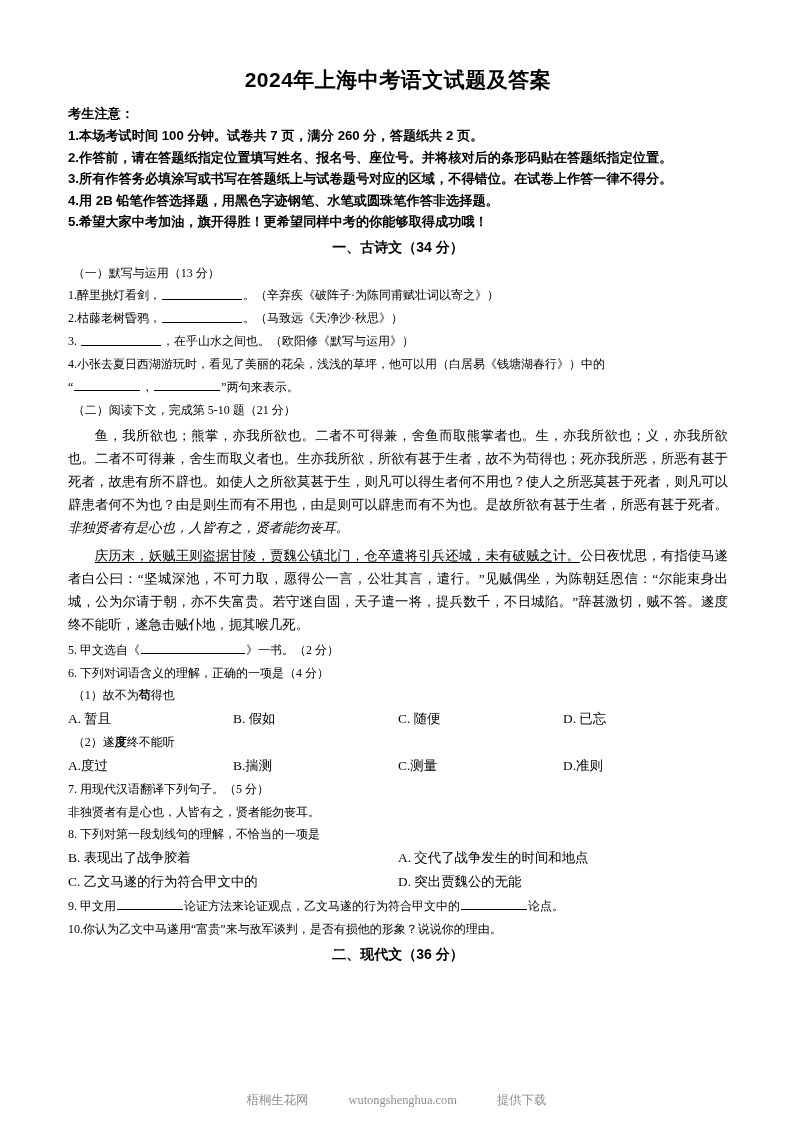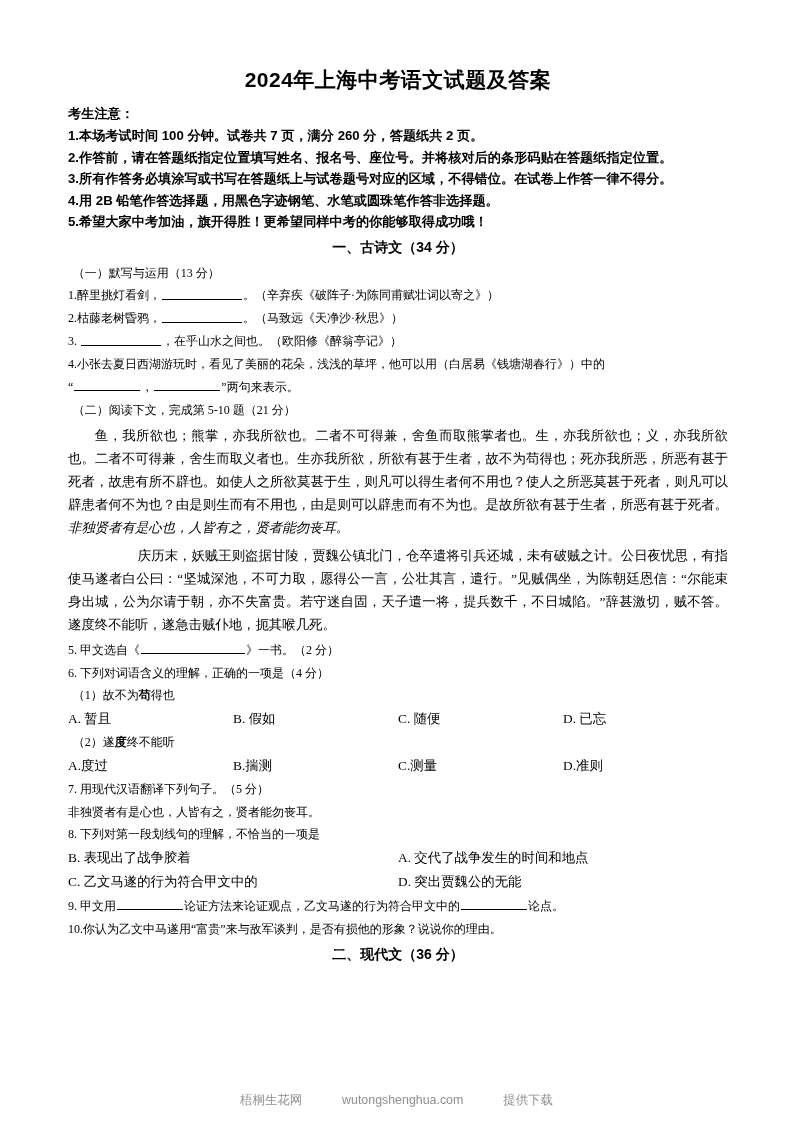--- a/index.html
+++ b/index.html
@@ -86,22 +86,22 @@
     text-indent: 2em;
   }
 
   em.ital {
     font-style: italic;
   }
   span.bold {
     font-weight: bold;
   }
   span.underline {
+    text-decoration: underline;
     text-underline-offset: 2px;
-    margin-left: 43px;
   }
 
   
   .blank {
     display: inline-block;
     border-bottom: 1px solid #000;
     vertical-align: baseline;
     height: 0.95em;
     margin: 0 1px;
   }
@@ -134,21 +134,21 @@
 
   
   .footer {
     position: absolute;
     left: 0;
     top: 1092px;
     width: 793px;
     text-align: center;
     color: #8e8e8e;
     font-size: 12.4px;
-    font-family: Liberation Sans, sans-serif;
+    font-family: Liberation Serif, serif;
   }
   .footer span {
     display: inline-block;
   }
   .footer .gap {
     display: inline-block;
     width: 40px;
   }
 </style>
 </head>
@@ -169,21 +169,21 @@
     </div>
 
     <h2 class="section-heading">一、古诗文（34 分）</h2>
 
     <p class="line sub-head">（一）默写与运用（13 分）</p>
 
     <p class="line"><span>1.醉里挑灯看剑，</span><span class="blank blank-lg"></span><span>。（辛弃疾《破阵子·为陈同甫赋壮词以寄之》）</span></p>
 
     <p class="line"><span>2.枯藤老树昏鸦，</span><span class="blank blank-lg"></span><span>。（马致远《天净沙·秋思》）</span></p>
 
-    <p class="line"><span>3.</span>&nbsp;<span class="blank blank-lg"></span><span>，在乎山水之间也。（欧阳修《醉翁亭记》）</span></p>
+    <p class="line"><span>3.</span>&nbsp;<span class="blank blank-lg"></span><span>，在乎山水之间也。（欧阳修《默写与运用》）</span></p>
 
     <p class="line">4.小张去夏日西湖游玩时，看见了美丽的花朵，浅浅的草坪，他可以用（白居易《钱塘湖春行》）中的</p>
     <p class="line"><span>“</span><span class="blank blank-md"></span><span>，</span><span class="blank blank-md"></span><span>”两句来表示。</span></p>
 
     <p class="line sub-head">（二）阅读下文，完成第 5-10 题（21 分）</p>
 
     <p class="para"><span>鱼，我所欲也；熊掌，亦我所欲也。二者不可得兼，舍鱼而取熊掌者也。生，亦我所欲也；义，亦我所欲也。二者不可得兼，舍生而取义者也。生亦我所欲，所欲有甚于生者，故不为苟得也；死亦我所恶，所恶有甚于死者，故患有所不辟也。如使人之所欲莫甚于生，则凡可以得生者何不用也？使人之所恶莫甚于死者，则凡可以辟患者何不为也？由是则生而有不用也，由是则可以辟患而有不为也。是故所欲有甚于生者，所恶有甚于死者。</span><em class="ital">非独贤者有是心也，人皆有之，贤者能勿丧耳。</em></p>
 
     <p class="para"><span class="underline">庆历末，妖贼王则盗据甘陵，贾魏公镇北门，仓卒遣将引兵还城，未有破贼之计。</span><span>公日夜忧思，有指使马遂者白公曰：“坚城深池，不可力取，愿得公一言，公壮其言，遣行。”见贼偶坐，为陈朝廷恩信：“尔能束身出城，公为尔请于朝，亦不失富贵。若守迷自固，天子遣一将，提兵数千，不日城陷。”辞甚激切，贼不答。遂度终不能听，遂急击贼仆地，扼其喉几死。</span></p>
 

